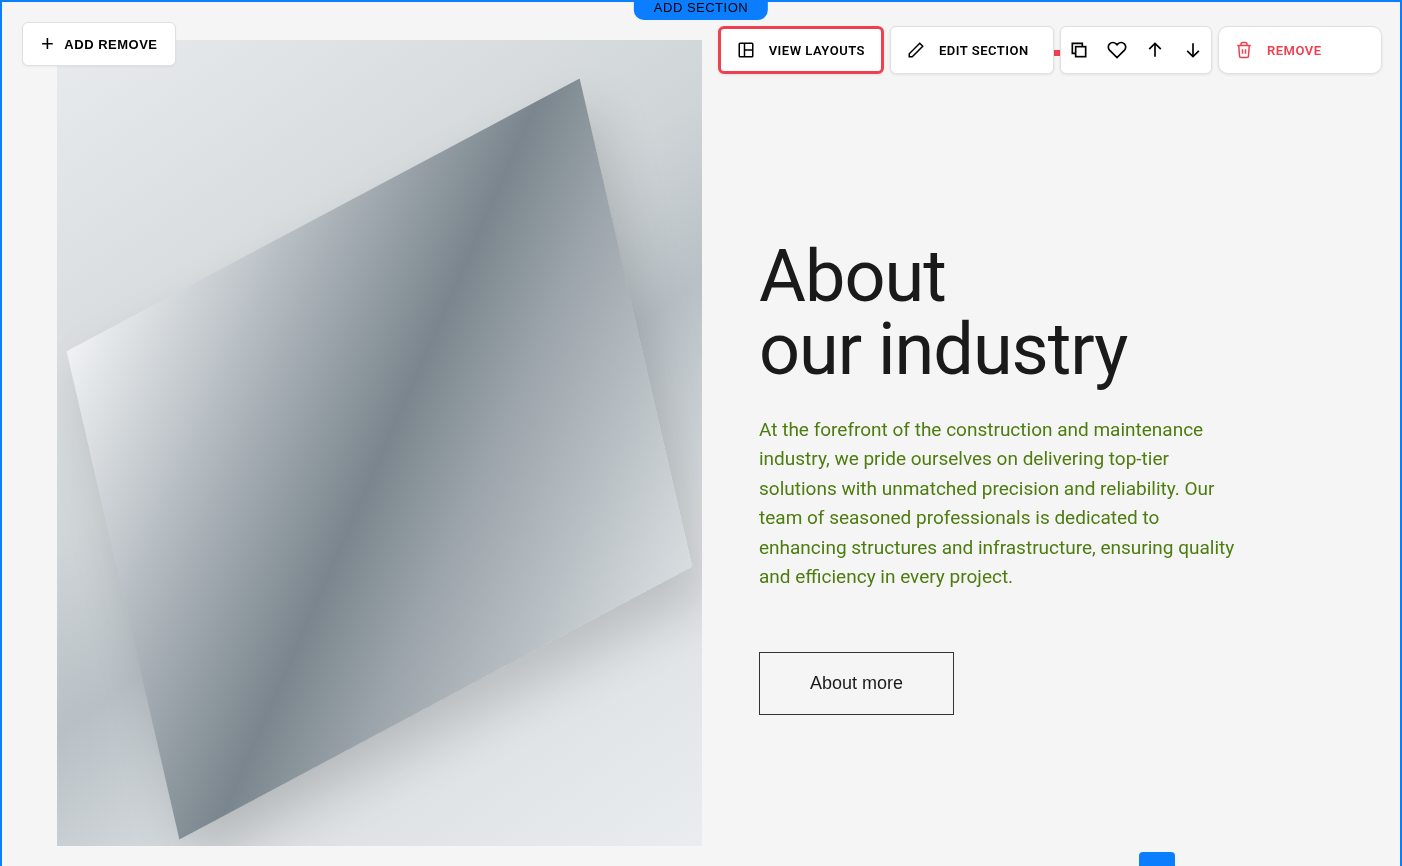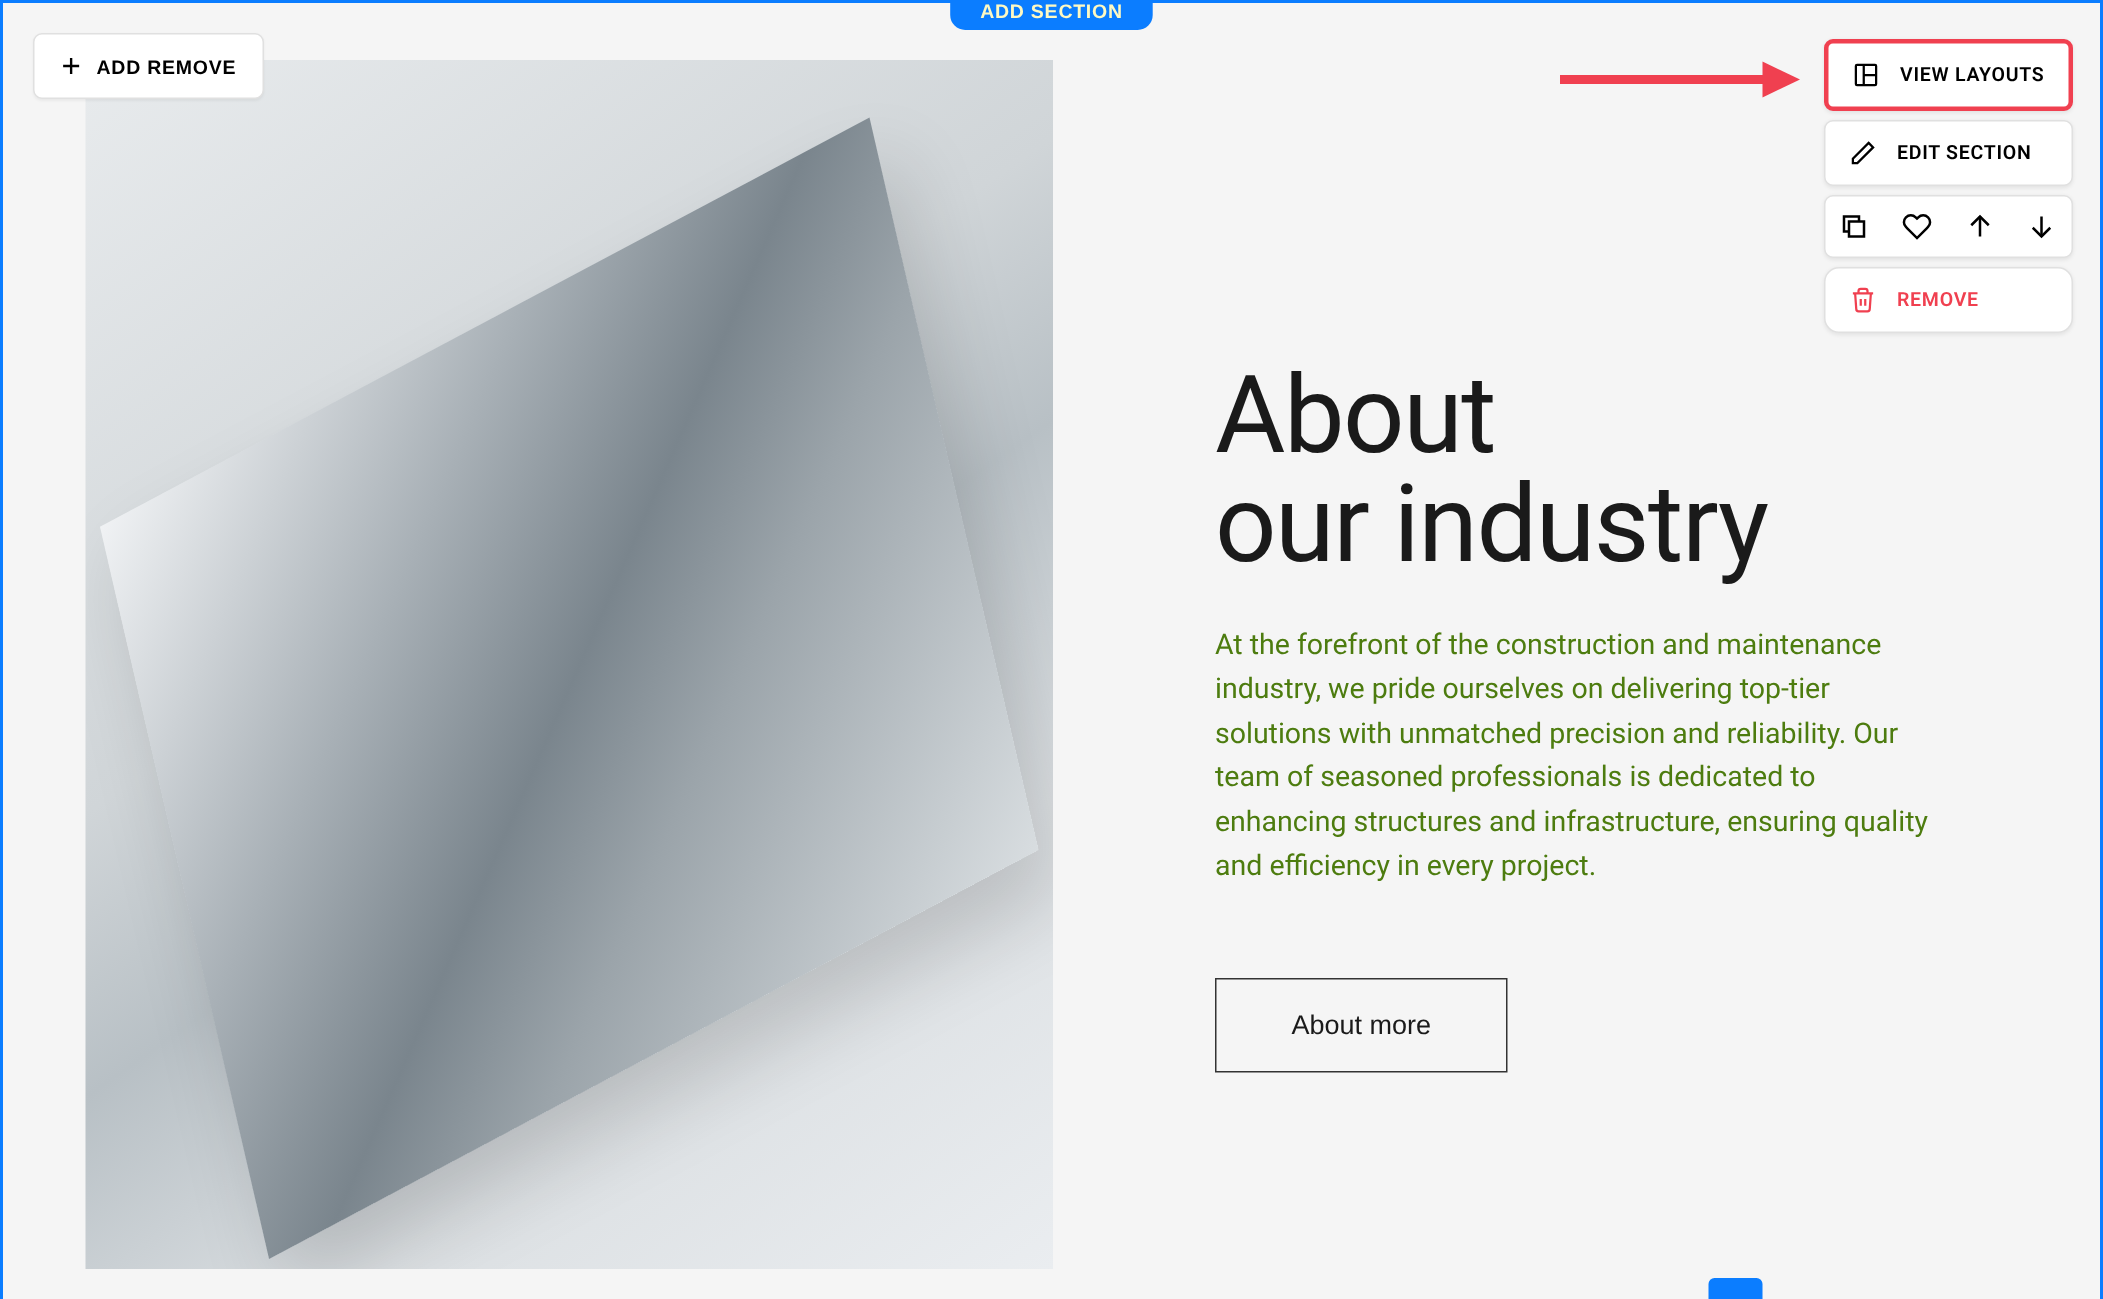--- a/index.html
+++ b/index.html
@@ -17,24 +17,24 @@
       border: 2px solid #0b7dff;
       border-bottom: none;
     }
     
     .add-section-btn {
       position: absolute;
       top: 0;
       left: 50%;
       transform: translateX(-50%);
       background: #0b7dff;
-      color: #fef9c3;
+      color: #000000;
       padding: 0 20px 8px 20px;
       font-size: 13px;
-      font-weight: 700;
+      font-weight: 400;
       letter-spacing: 0.5px;
       border: none;
       border-radius: 0 0 10px 10px;
       cursor: pointer;
       z-index: 100;
       height: 18px;
       line-height: 5px;
     }
     
     .add-block-btn {
@@ -60,21 +60,21 @@
       font-size: 22px;
       font-weight: 300;
       line-height: 1;
     }
     
     .context-menu {
       position: absolute;
       top: 24px;
       right: 18px;
       display: flex;
-      flex-direction: column;
+      flex-direction: row;
       gap: 6px;
       z-index: 100;
     }
     
     .menu-item {
       background: white;
       border: 1px solid #e0e0e0;
       border-radius: 6px;
       padding: 12px 16px;
       display: flex;
@@ -123,21 +123,21 @@
       z-index: 99;
     }
     
     .content-area {
       position: absolute;
       top: 38px;
       left: 55px;
       right: 55px;
       bottom: 0;
       display: flex;
-      gap: 108px;
+      gap: 57px;
     }
     
     .image-placeholder {
       width: 645px;
       height: 806px;
       background: linear-gradient(145deg, #e8ebed 0%, #d0d5d8 40%, #b8c0c5 55%, #dce0e3 75%, #eaedf0 100%);
       position: relative;
       overflow: hidden;
     }
     

